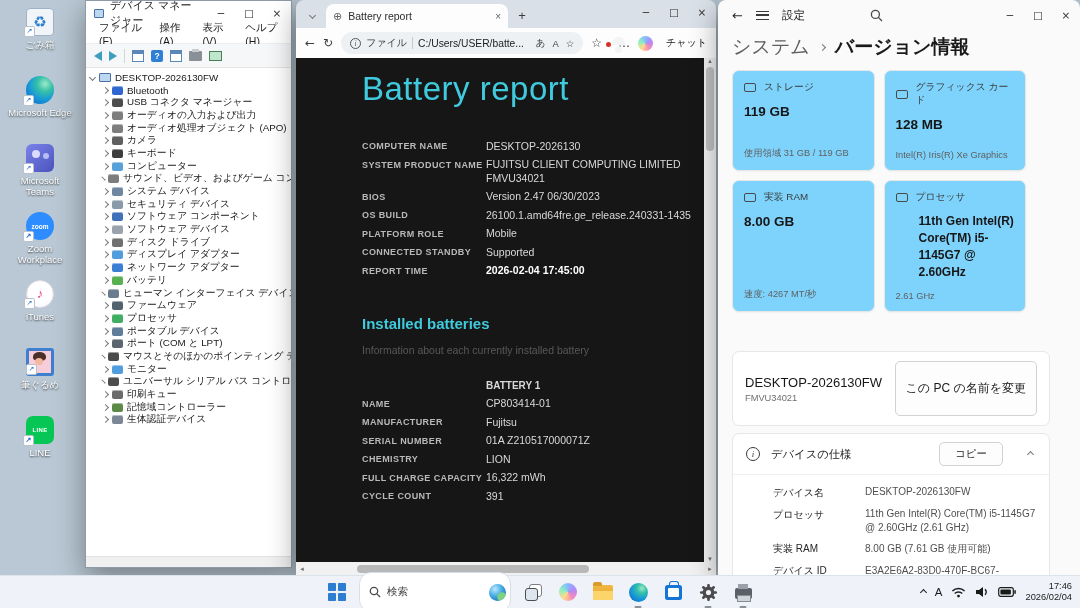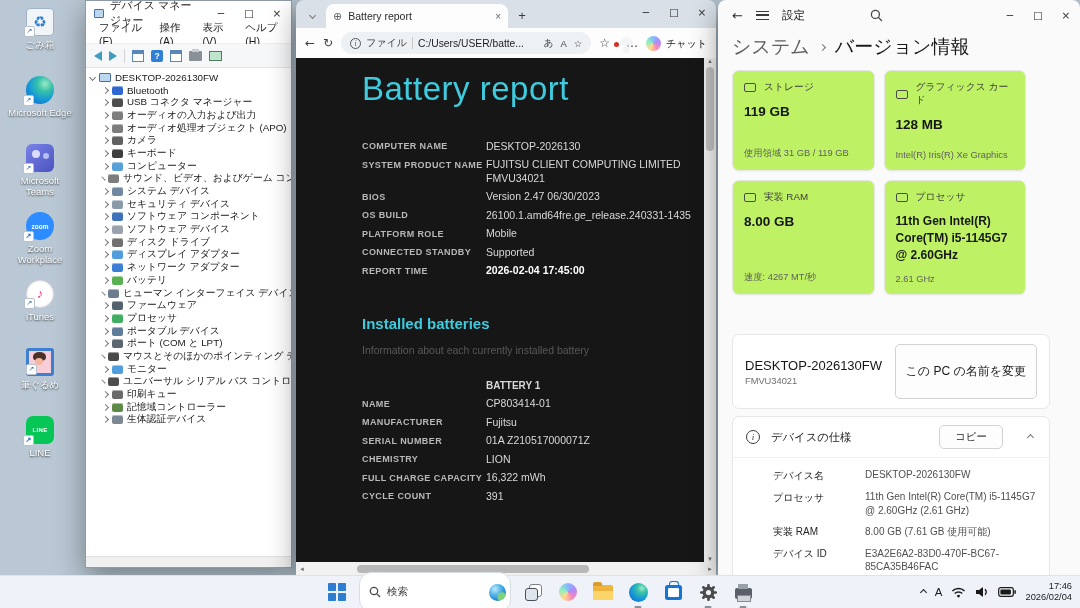--- a/index.html
+++ b/index.html
@@ -77,21 +77,21 @@
   .infoc{width:11px;height:11px;border:1.1px solid #555;border-radius:50%;font-size:7.5px;line-height:10px;text-align:center;color:#555;flex:none;font-style:italic;font-family:"Liberation Serif",serif}
   .pdiv{width:1px;height:12px;background:#c9c9c9}
   .purl{font-size:10.3px;color:#202124;white-space:nowrap}
   .pill .mini{margin-left:auto;display:flex;gap:7px;align-items:center;font-size:9.5px;color:#444}
   .av{width:17px;height:17px;border-radius:50%;background:#aeb4bc;position:relative;overflow:hidden;flex:none;cursor:pointer}
   .av::before{content:"";position:absolute;top:3px;left:5px;width:7px;height:7px;border-radius:50%;background:#f2f4f6}
   .av::after{content:"";position:absolute;bottom:-2px;left:2px;width:13px;height:8px;border-radius:7px 7px 0 0;background:#f2f4f6}
   .avwrap{position:relative}
   .avdot{position:absolute;right:-1px;top:-1px;width:5px;height:5px;border-radius:50%;background:#d93025}
   .copilot{width:15px;height:15px;border-radius:50%;background:conic-gradient(#86b7ff,#b388f7,#f78bb8,#ffd98a,#8ef0c0,#86b7ff);flex:none}
-  .chatbtn{display:flex;align-items:flex-end;gap:5px;font-size:10px;color:#1a1a1a;cursor:pointer}
+  .chatbtn{display:flex;align-items:center;gap:13px;font-size:10px;color:#1a1a1a;cursor:pointer}
   .bw-body{position:relative;flex:1;background:#161616;overflow:hidden}
   .vsb{position:absolute;right:0;top:0;bottom:0;width:12px;background:#f1f1f1;display:flex;flex-direction:column;align-items:center;font-size:6px;color:#707070}
   .vsb .thumb{width:8px;height:84px;background:#c1c1c1;border-radius:4px;margin-top:3px}
   .hsb{height:13px;background:#f1f1f1;display:flex;align-items:center;font-size:6px;color:#707070;padding:0 3px}
   .hsb .thumb{height:8px;width:232px;background:#b8b8b8;border-radius:4px;margin-left:52px}
   .report{position:absolute;left:0;top:0;right:12px;bottom:0;padding:12px 0 0 66px;overflow:hidden}
   .rtitle{font-size:33px;font-weight:300;color:#3fcbdd;letter-spacing:.5px}
   .rtable{margin-top:29px}
   .rrow{display:flex;padding:2.5px 0;min-height:17px}
   .rlab{width:124px;flex:none;font-size:9px;font-weight:bold;letter-spacing:.4px;color:#b9b9b9;padding-top:1.5px}
@@ -104,24 +104,24 @@
 
   
   #settings{left:718px;top:0;width:362px;height:575px;background:#fafafa;border-radius:8px 8px 0 0}
   .st-top{display:flex;align-items:center;height:30px;padding-left:14px;gap:13px;font-size:11.5px}
   .hamb{width:13px;height:9px;border-top:1.5px solid #3a3a3a;border-bottom:1.5px solid #3a3a3a;position:relative;cursor:pointer}
   .hamb::before{content:"";position:absolute;left:0;right:0;top:2.6px;height:1.5px;background:#3a3a3a}
   .backar{font-size:13px;color:#2a2a2a;font-family:"DejaVu Sans",sans-serif;cursor:pointer}
   .mag{flex:none;cursor:pointer}
   .crumbs{display:flex;align-items:center;gap:10px;padding:4px 3px 0 14px}
   .crumb1{font-size:19px;color:#5f5f5f;cursor:pointer}
-  .crumb2{font-size:19px;font-weight:normal;color:#191919}
+  .crumb2{font-size:19px;font-weight:bold;color:#191919}
   .st-body{padding:10px 14px 0}
   .hero{width:294px;display:grid;grid-template-columns:1fr 1fr;gap:9px}
-  .card{background:#bef264;border:1px solid #e7e7e7;border-radius:7px;padding:10px 11px;min-height:101px;display:flex;flex-direction:column;box-shadow:0 1px 2px rgba(0,0,0,.04)}
+  .card{background:#7dd3fc;border:1px solid #e7e7e7;border-radius:7px;padding:10px 11px;min-height:101px;display:flex;flex-direction:column;box-shadow:0 1px 2px rgba(0,0,0,.04)}
   .clabrow{display:flex;align-items:center;gap:8px;font-size:9.8px;color:#3c3c3c}
   .cic{width:12px;height:9px;border:1.2px solid #4a4a4a;border-radius:2px;flex:none;position:relative}
   .cval{margin-top:9px;font-size:13.5px;font-weight:bold;color:#161616;line-height:17px}
   .csub{margin-top:auto;padding-top:10px;font-size:9.3px;color:#5f5f5f}
   .devcard{margin-top:39px;width:318px;background:#fff;border:1px solid #e7e7e7;border-radius:7px;padding:9px 12px;display:flex;align-items:center}
   .devname{font-size:13px;color:#161616}
   .devmodel{margin-top:3px;font-size:9.3px;color:#6e6e6e}
   .renbtn{margin-left:auto;font-size:12px;padding:18px 10px;background:#fdfdfd;border:1px solid #d2d2d2;border-radius:5px;cursor:pointer;color:#1a1a1a}
   .speccard{margin-top:7px;width:318px;background:#fff;border:1px solid #e7e7e7;border-radius:7px;overflow:hidden}
   .spechead{display:flex;align-items:center;gap:11px;padding:8px 13px}
@@ -595,21 +595,21 @@
           </div>
           <div class="cval">8.00 GB</div>
           <div class="csub">速度: 4267 MT/秒</div>
         </div>
 
         <div class="card">
           <div class="clabrow">
             <span class="cic ic-cpu"></span>
             <span>プロセッサ</span>
           </div>
-          <div class="cval small" style="font-size: 12px;">11th Gen Intel(R) Core(TM) i5-1145G7 @ 2.60GHz</div>
+          <div class="cval small" style="font-size: 12px; margin-left: 23px;">11th Gen Intel(R) Core(TM) i5-1145G7 @ 2.60GHz</div>
           <div class="csub">2.61 GHz</div>
         </div>
       </div>
     <div class="devcard">
       <div>
         <div class="devname">DESKTOP-2026130FW</div>
         <div class="devmodel">FMVU34021</div>
       </div>
       <button class="renbtn">この PC の名前を変更</button>
     </div>

